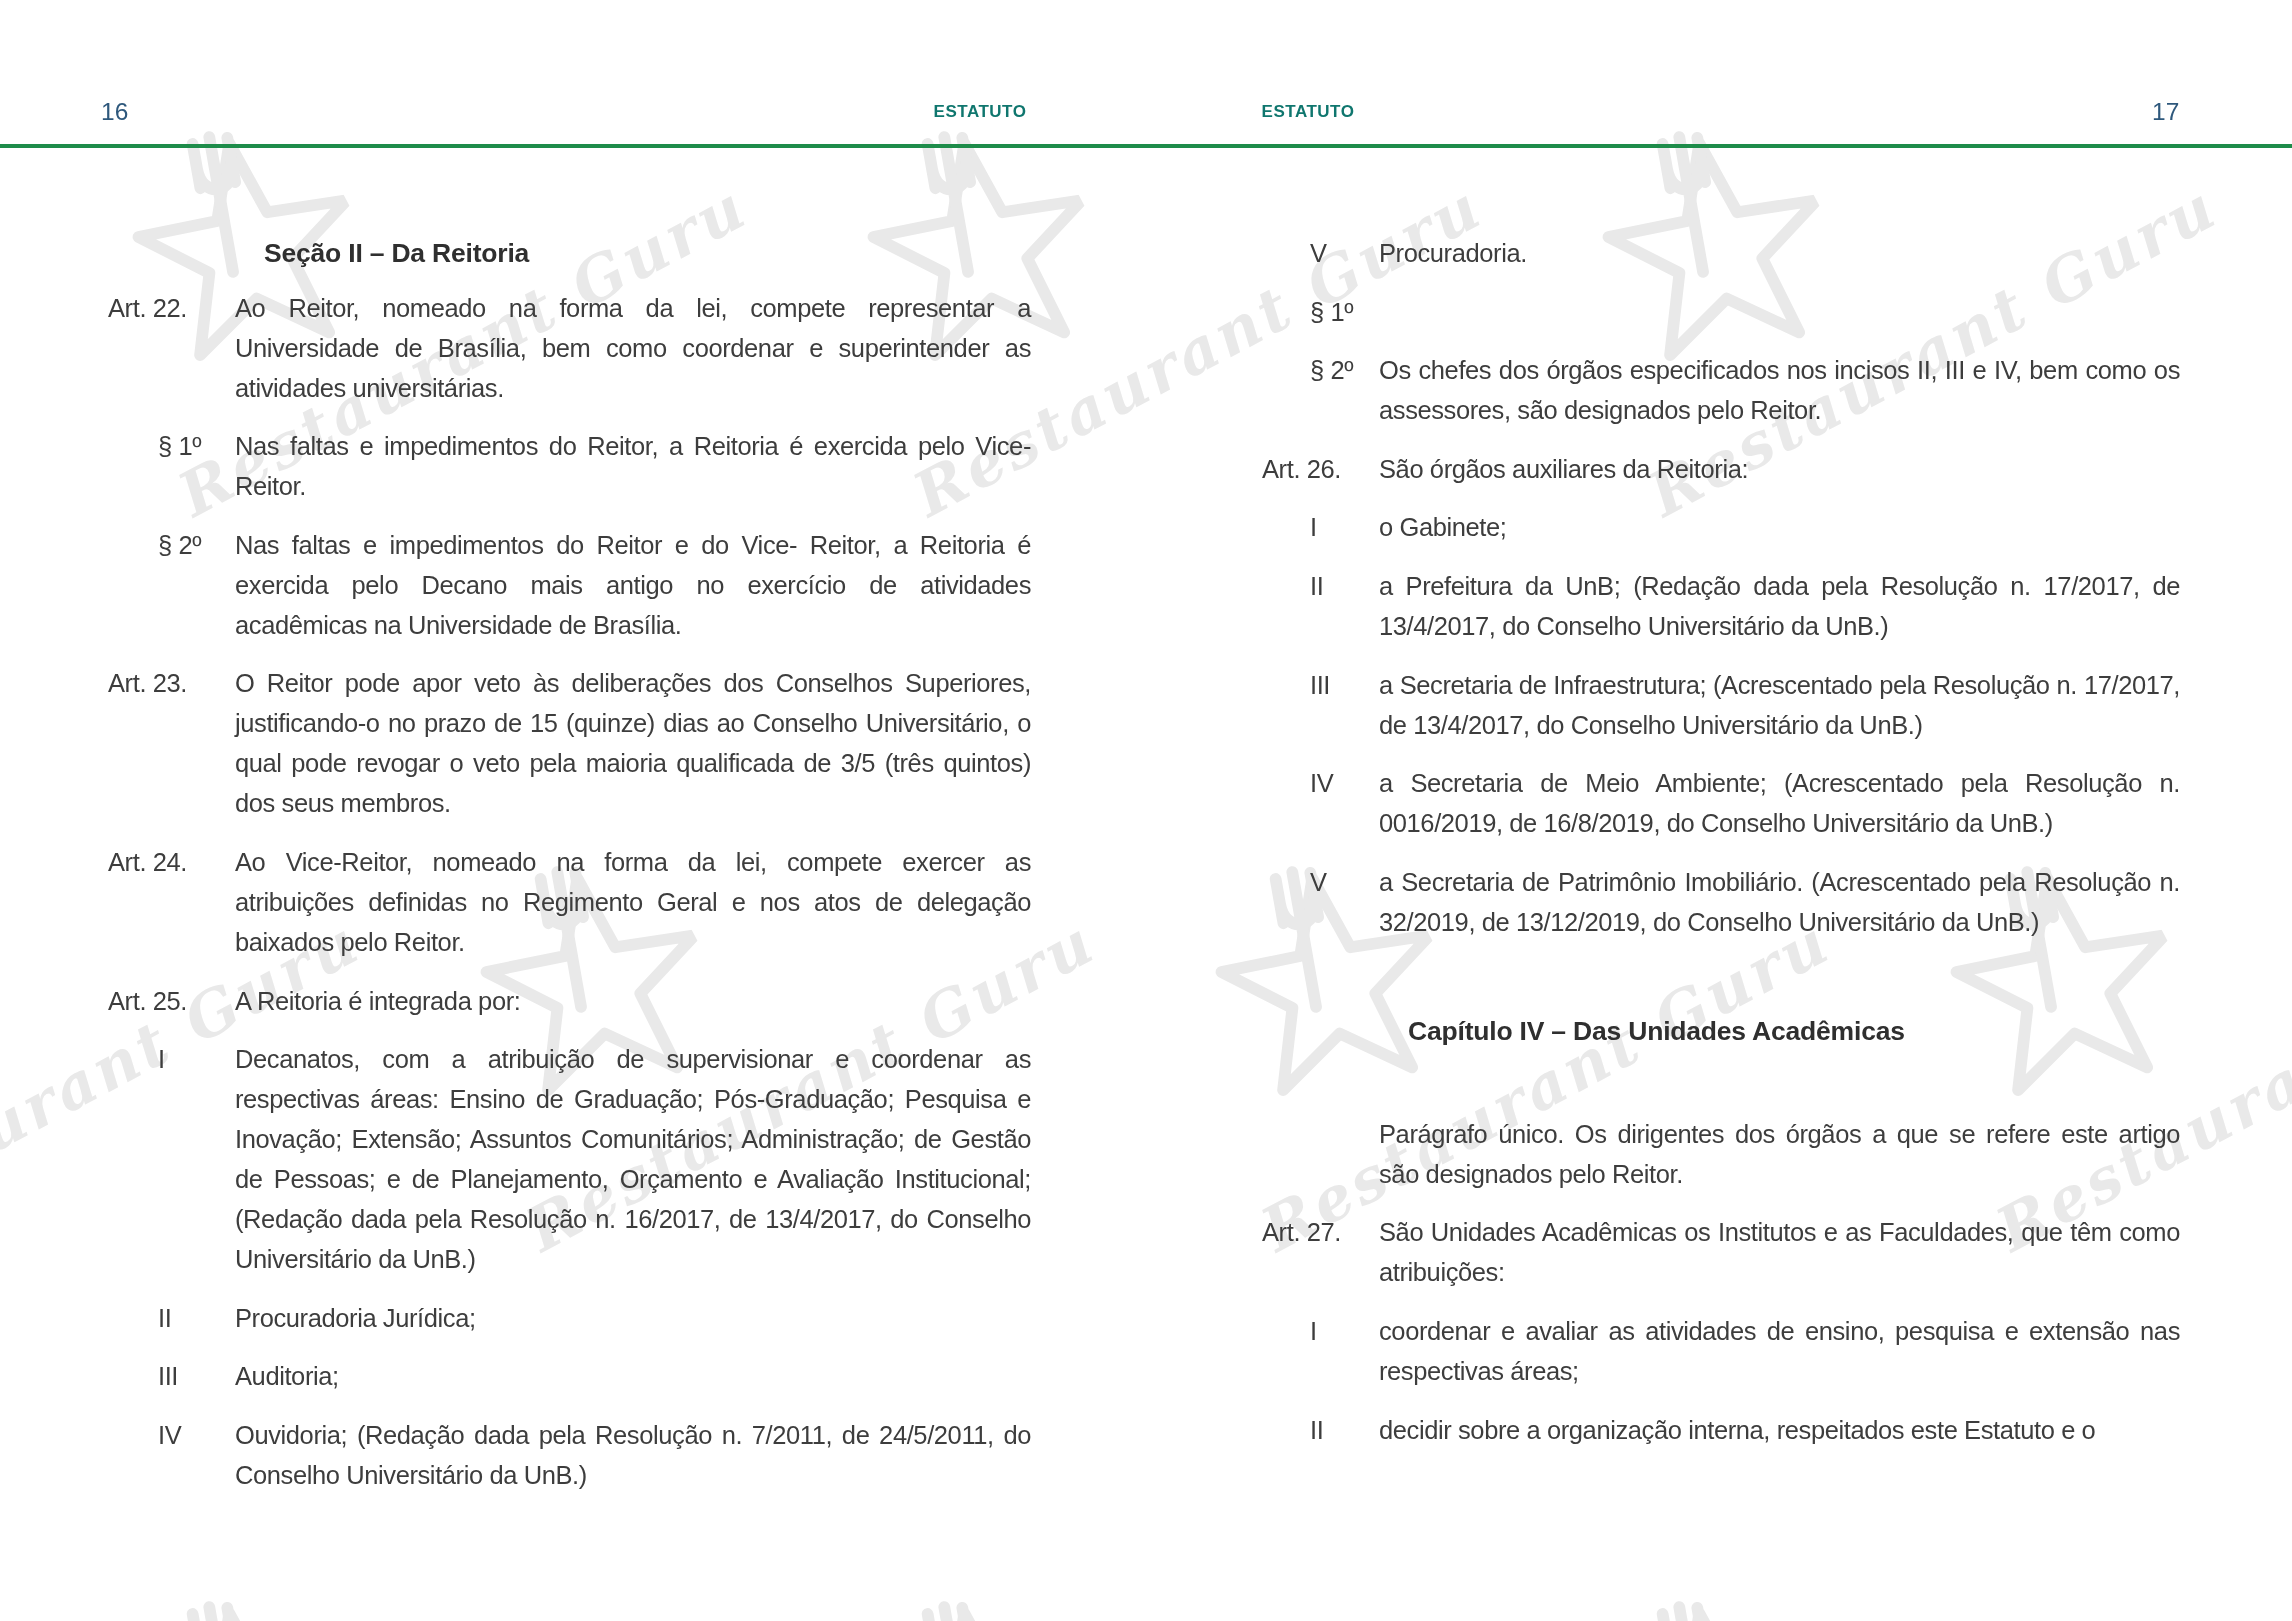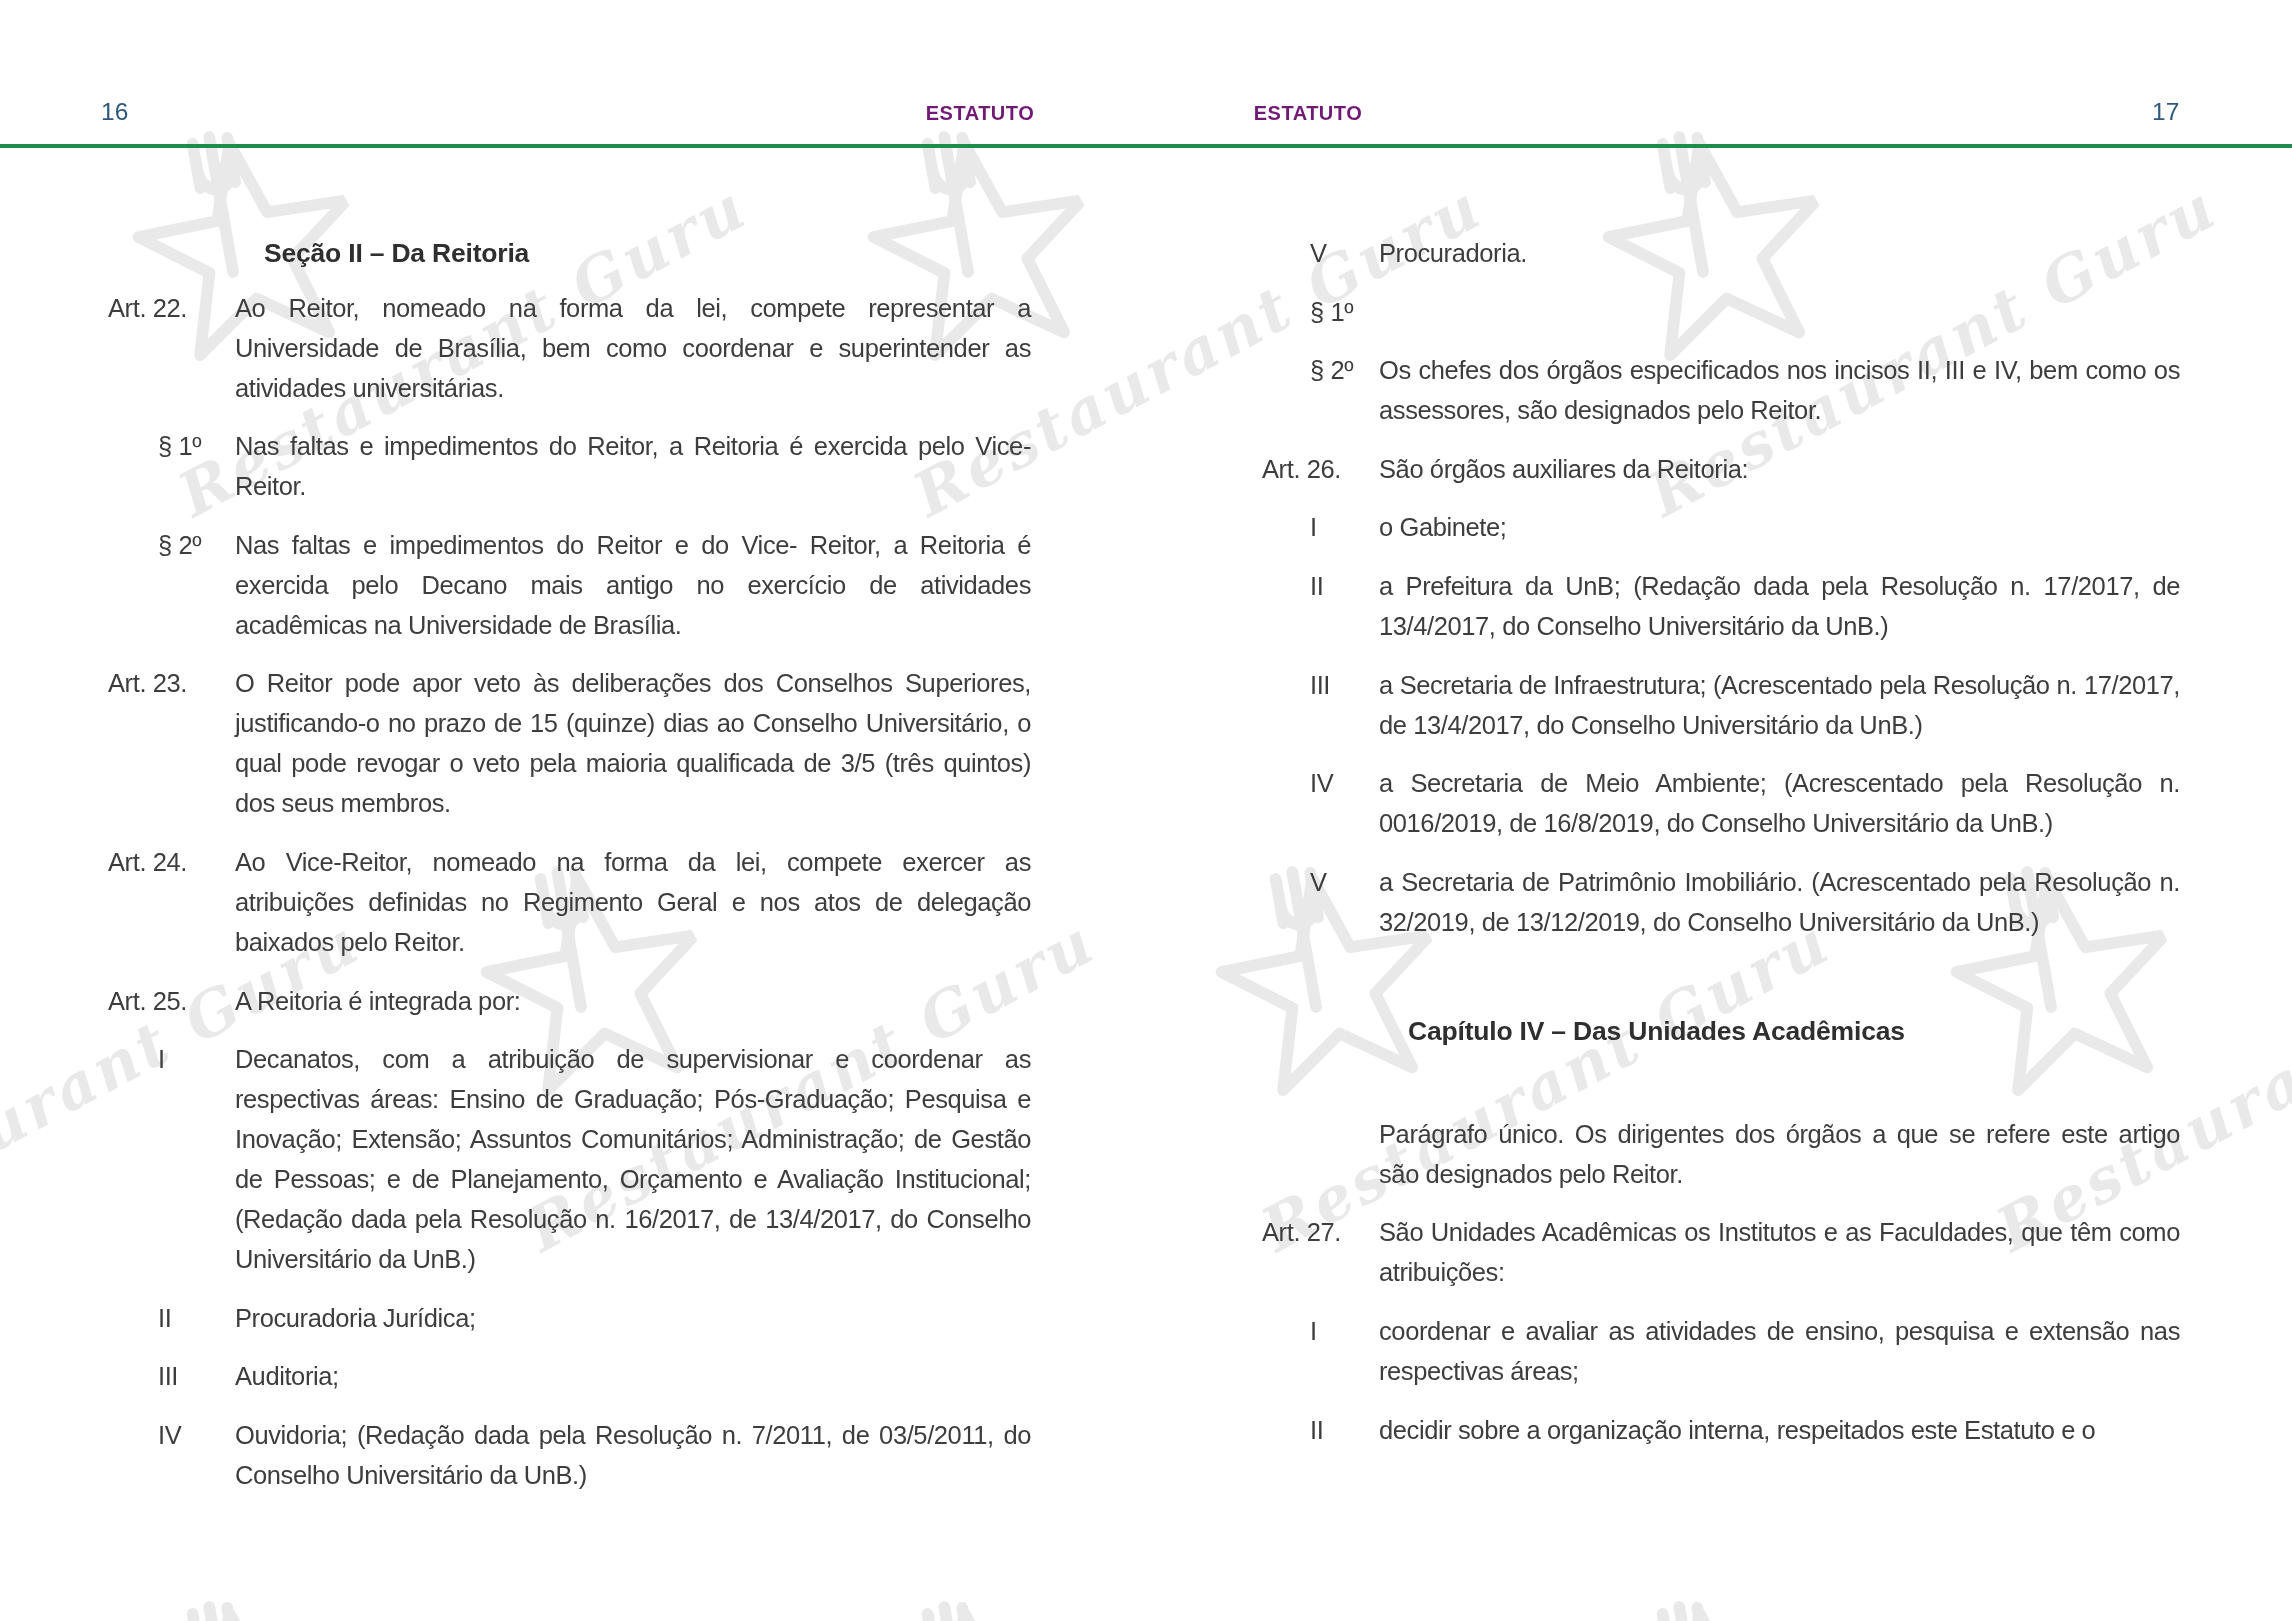--- a/index.html
+++ b/index.html
@@ -37,23 +37,23 @@
   .page-number {
     position: absolute; top: 98px;
     font-size: 24.5px; font-weight: 400;
     color: #2e587c;
   }
   #page-number-left { left: 101px; }
   #page-number-right { left: 2152px; text-align: right; }
   .running-title {
     position: absolute; top: 102px;
     transform: translateX(-50%);
-    font-size: 20px; font-weight: 700;
+    font-size: 17px; font-weight: 700;
     letter-spacing: 0.5px;
-    color: #701a75;
+    color: #0f766e;
   }
   #running-title-left { left: 980px; }
   #running-title-right { left: 1308px; }
   #header-rule {
     position: absolute; top: 144px; left: 0;
     width: 2293px; height: 3.9px;
     background: #1e8c4a;
   }
 
   
@@ -223,21 +223,21 @@
     <div class="row item">
       <div class="label">II</div>
       <div class="text">Procuradoria Jurídica;</div>
     </div>
     <div class="row item">
       <div class="label">III</div>
       <div class="text">Auditoria;</div>
     </div>
     <div class="row item">
       <div class="label">IV</div>
-      <div class="text">Ouvidoria; (Redação dada pela Resolução n. 7/2011, de 03/5/2011, do Conselho Universitário da UnB.)</div>
+      <div class="text">Ouvidoria; (Redação dada pela Resolução n. 7/2011, de 24/5/2011, do Conselho Universitário da UnB.)</div>
     </div>
   </div>
 
 <div class="page" id="page-right">
     <div class="row item">
       <div class="label">V</div>
       <div class="text">Procuradoria.</div>
     </div>
     <div class="row paragraph">
       <div class="label">§ 1º</div>

